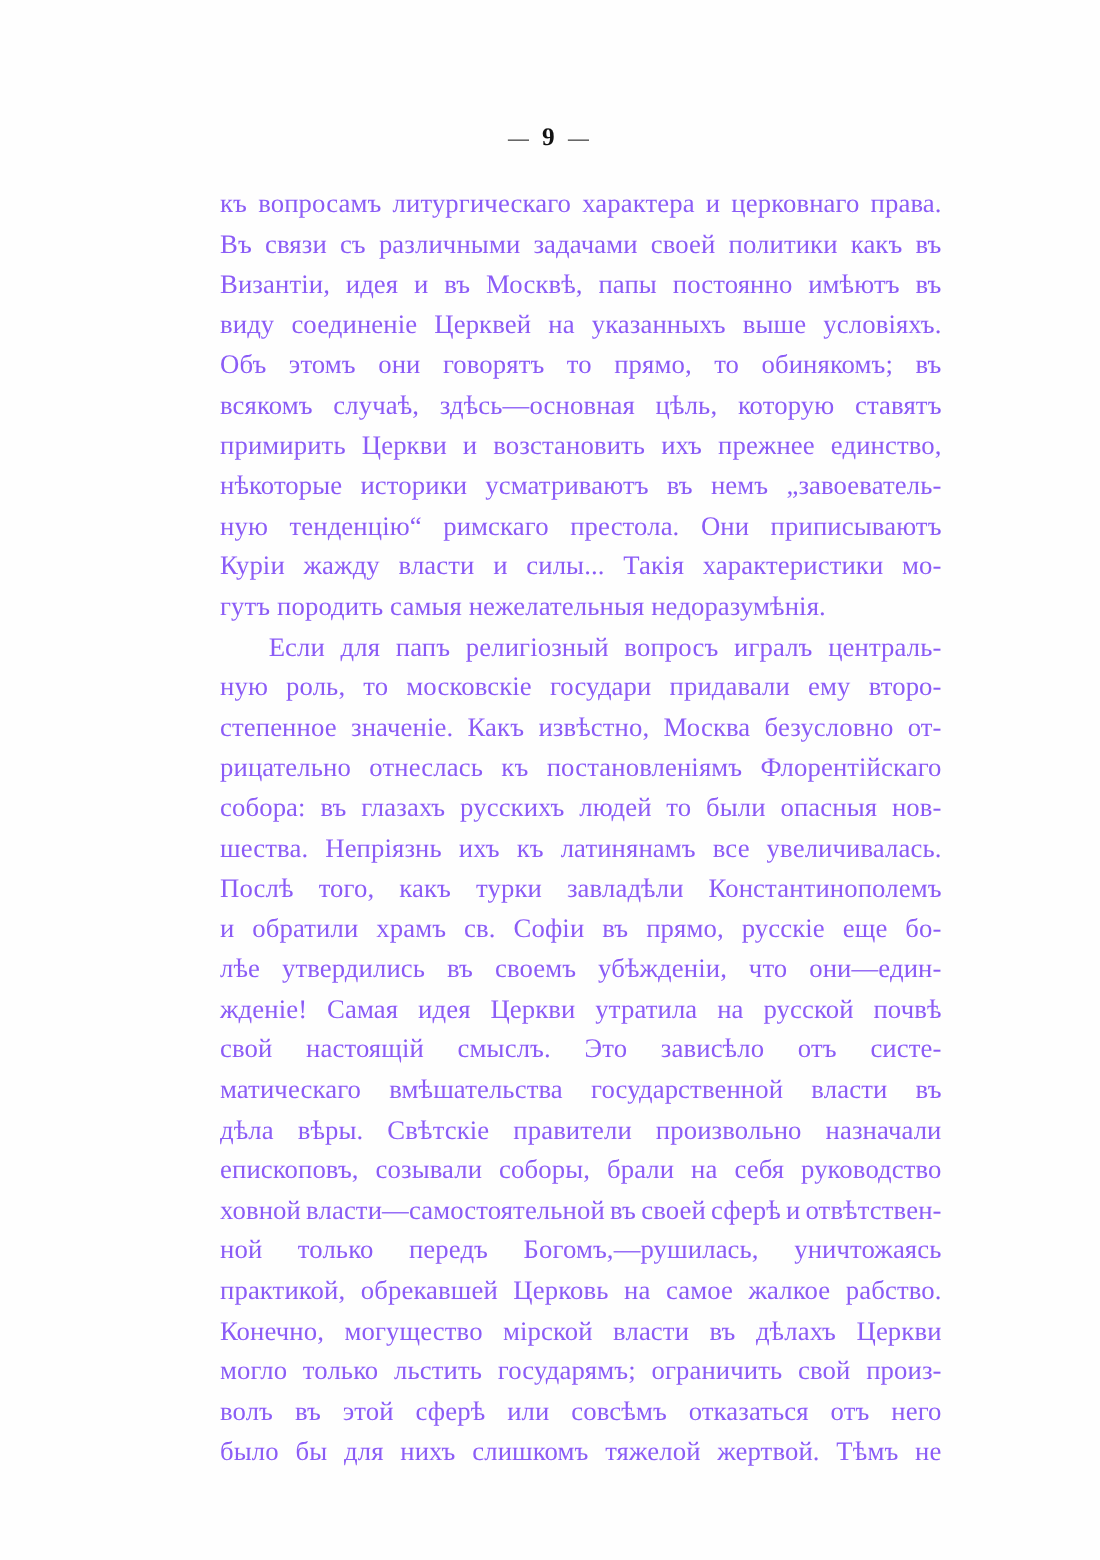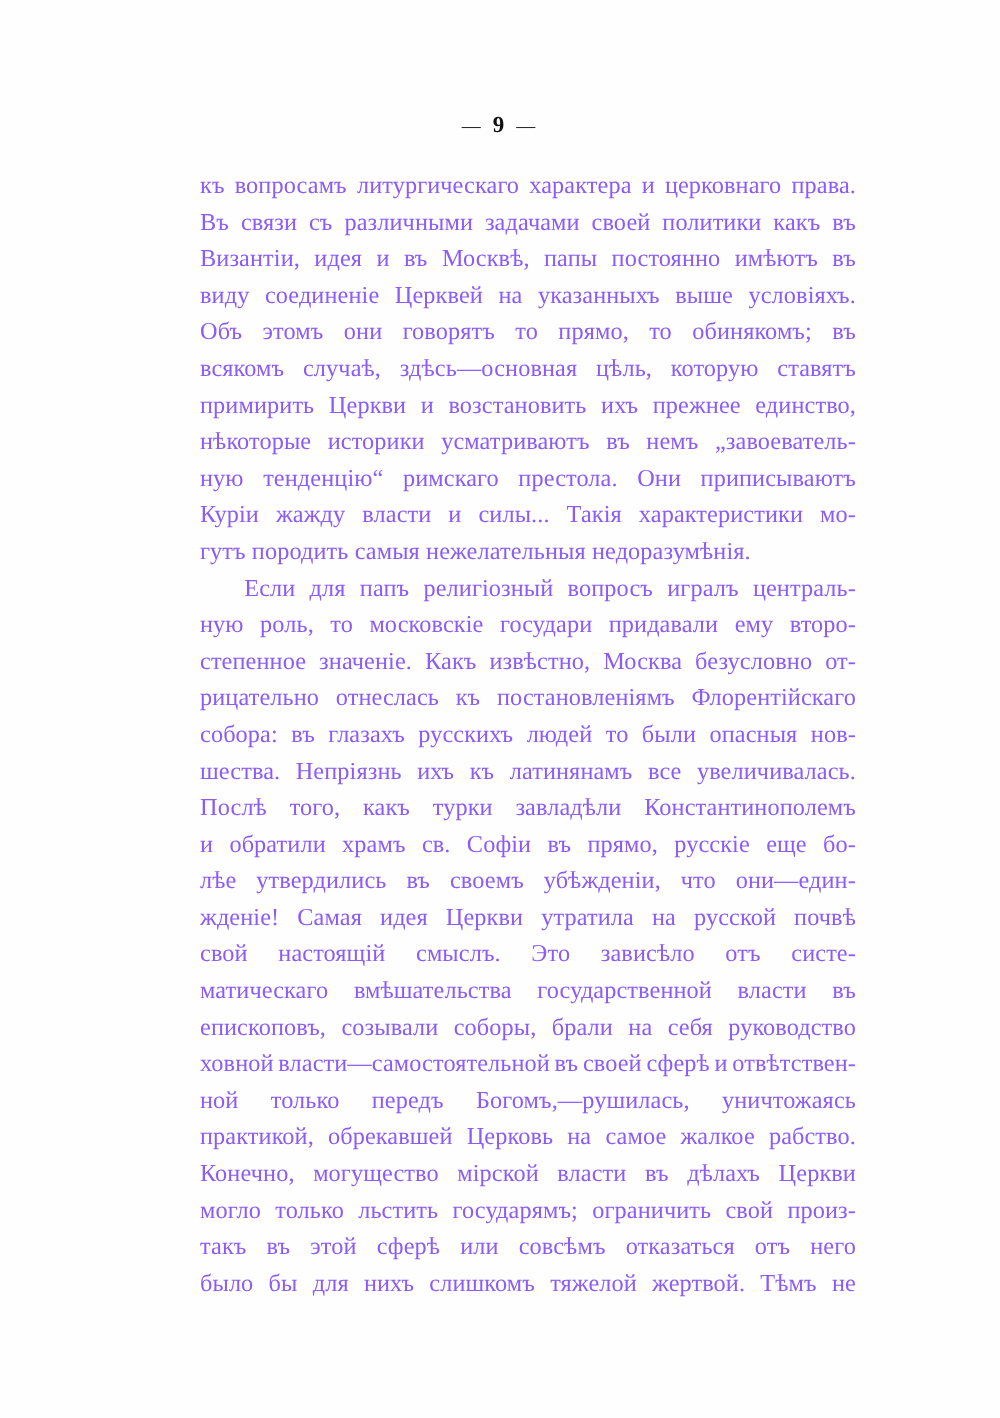--- a/index.html
+++ b/index.html
@@ -285,20 +285,28 @@
         <span>систе-</span>
       </div>
       <div class="line j">
         <span>матическаго</span>
         <span>вмѣшательства</span>
         <span>государственной</span>
         <span>власти</span>
         <span>въ</span>
       </div>
       <div class="line j">
+        <span>дѣла</span>
+        <span>вѣры.</span>
+        <span>Свѣтскіе</span>
+        <span>правители</span>
+        <span>произвольно</span>
+        <span>назначали</span>
+      </div>
+      <div class="line j">
         <span>епископовъ,</span>
         <span>созывали</span>
         <span>соборы,</span>
         <span>брали</span>
         <span>на</span>
         <span>себя</span>
         <span>руководство</span>
       </div>
       <div class="line j">
         <span>ховной</span>
@@ -337,21 +345,21 @@
       <div class="line j">
         <span>могло</span>
         <span>только</span>
         <span>льстить</span>
         <span>государямъ;</span>
         <span>ограничить</span>
         <span>свой</span>
         <span>произ-</span>
       </div>
       <div class="line j">
-        <span>такъ</span>
+        <span>волъ</span>
         <span>въ</span>
         <span>этой</span>
         <span>сферѣ</span>
         <span>или</span>
         <span>совсѣмъ</span>
         <span>отказаться</span>
         <span>отъ</span>
         <span>него</span>
       </div>
       <div class="line j">

